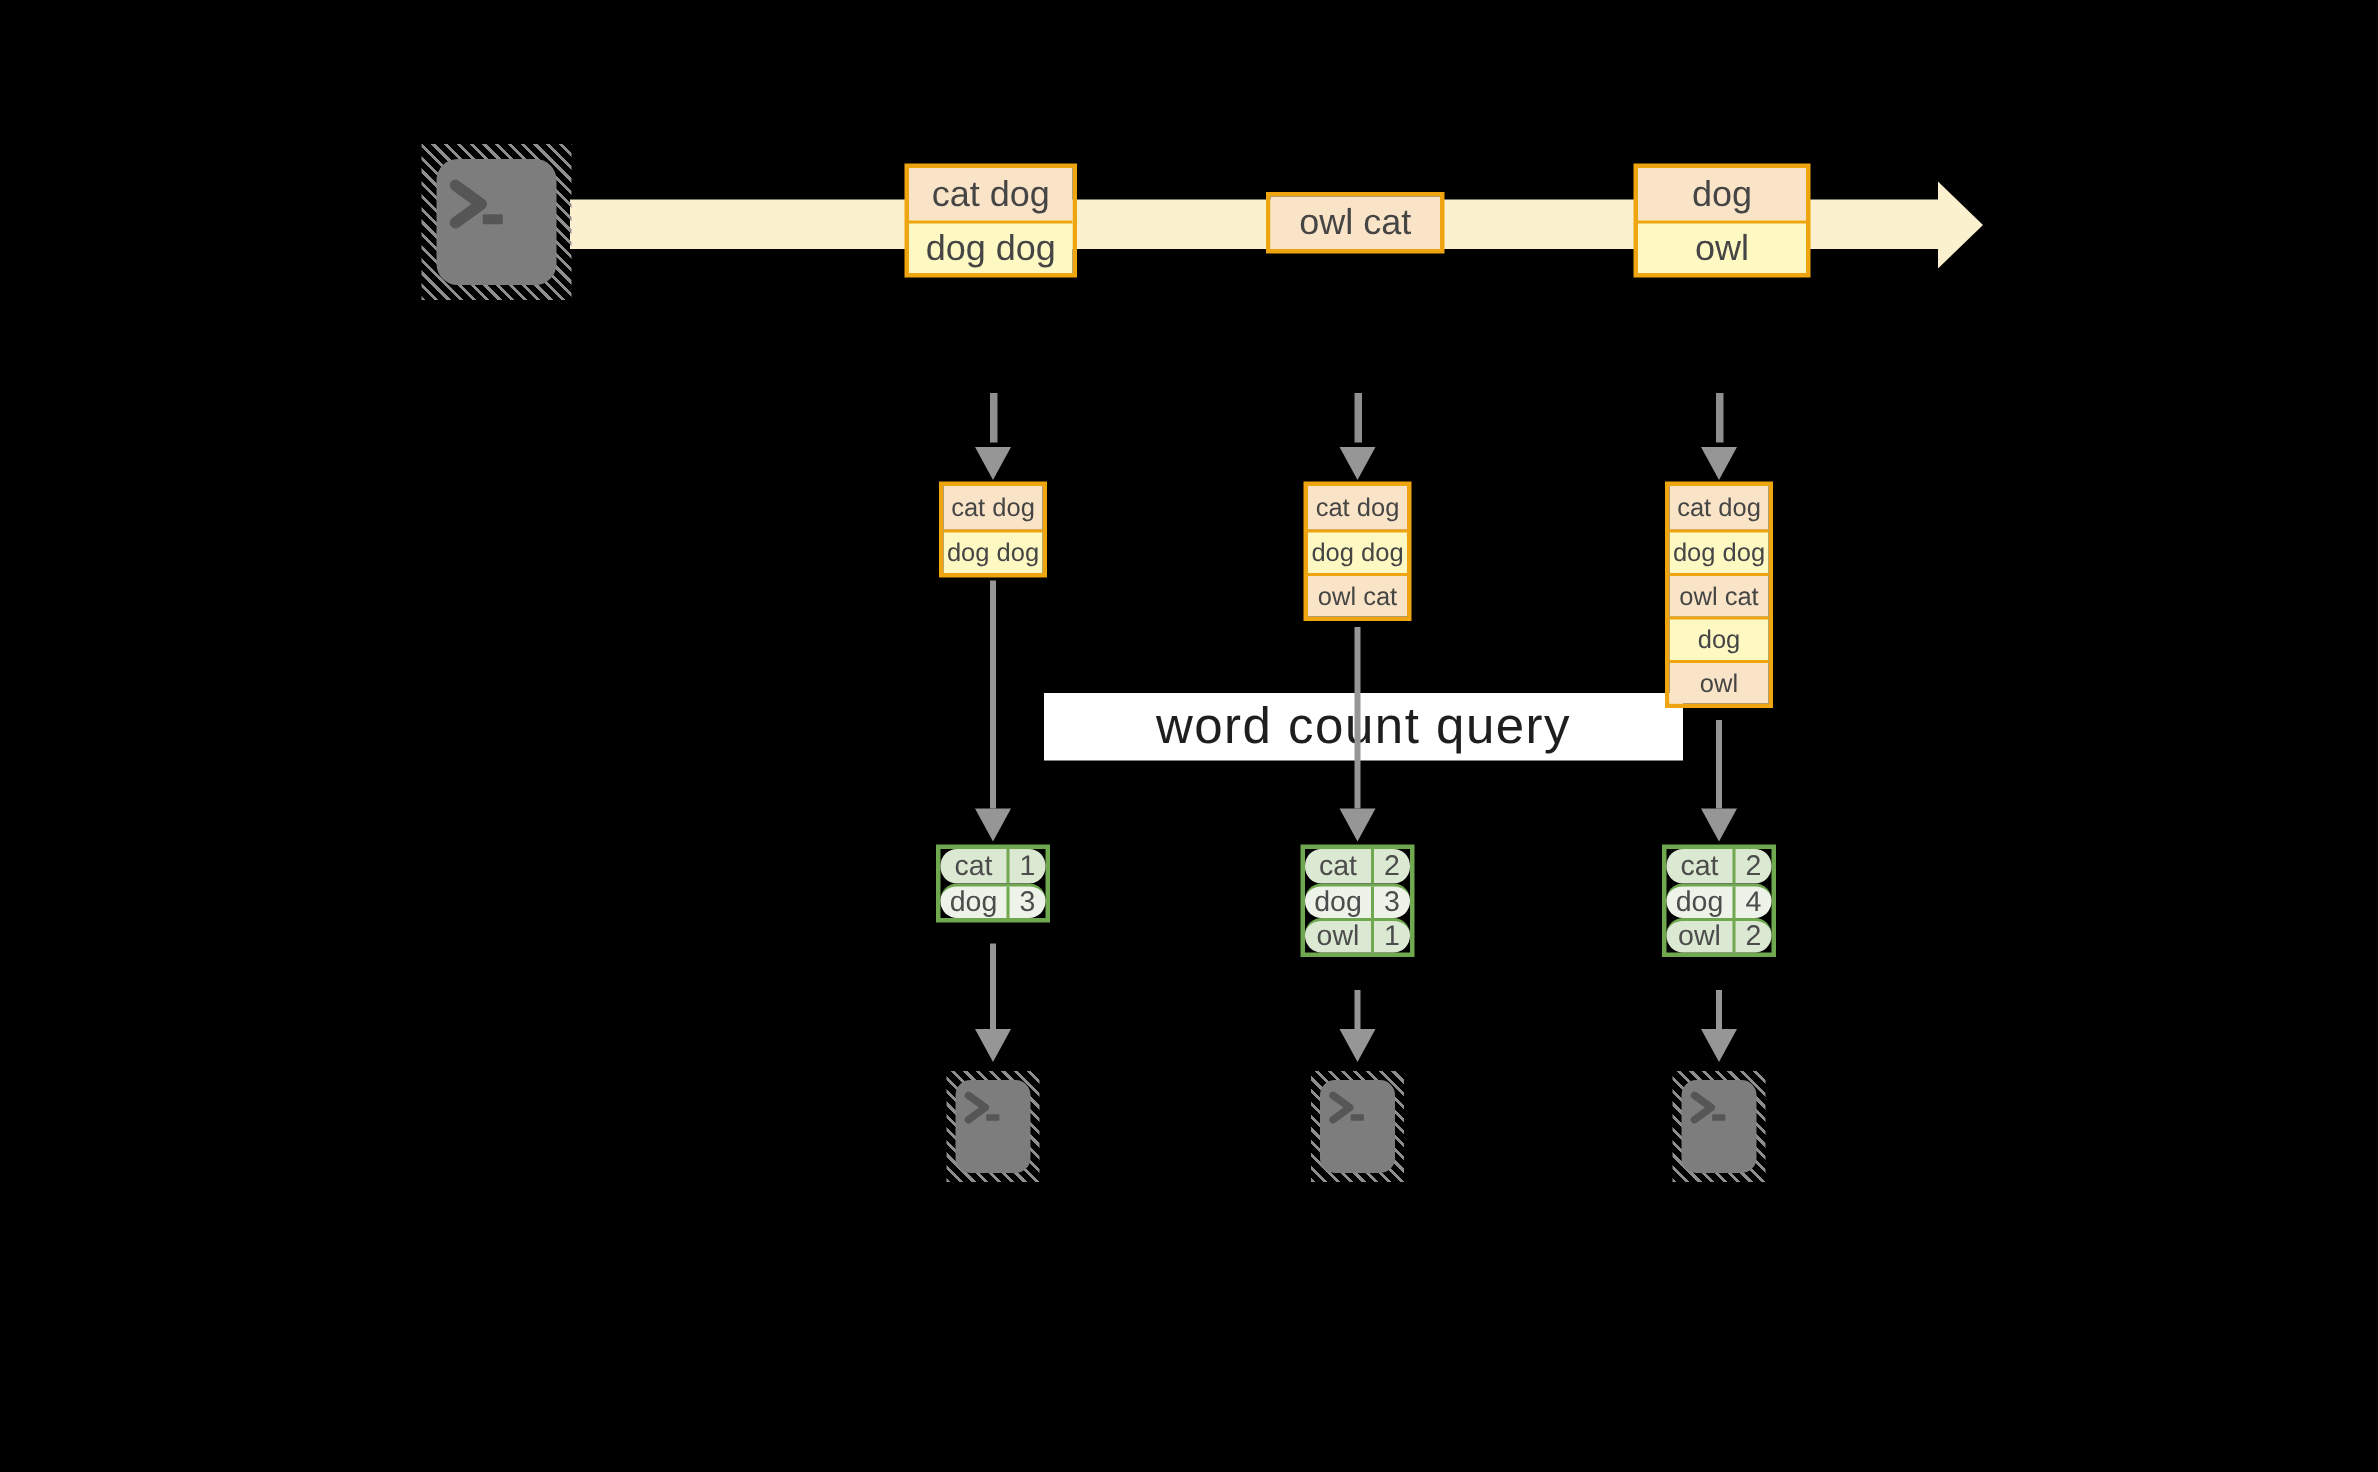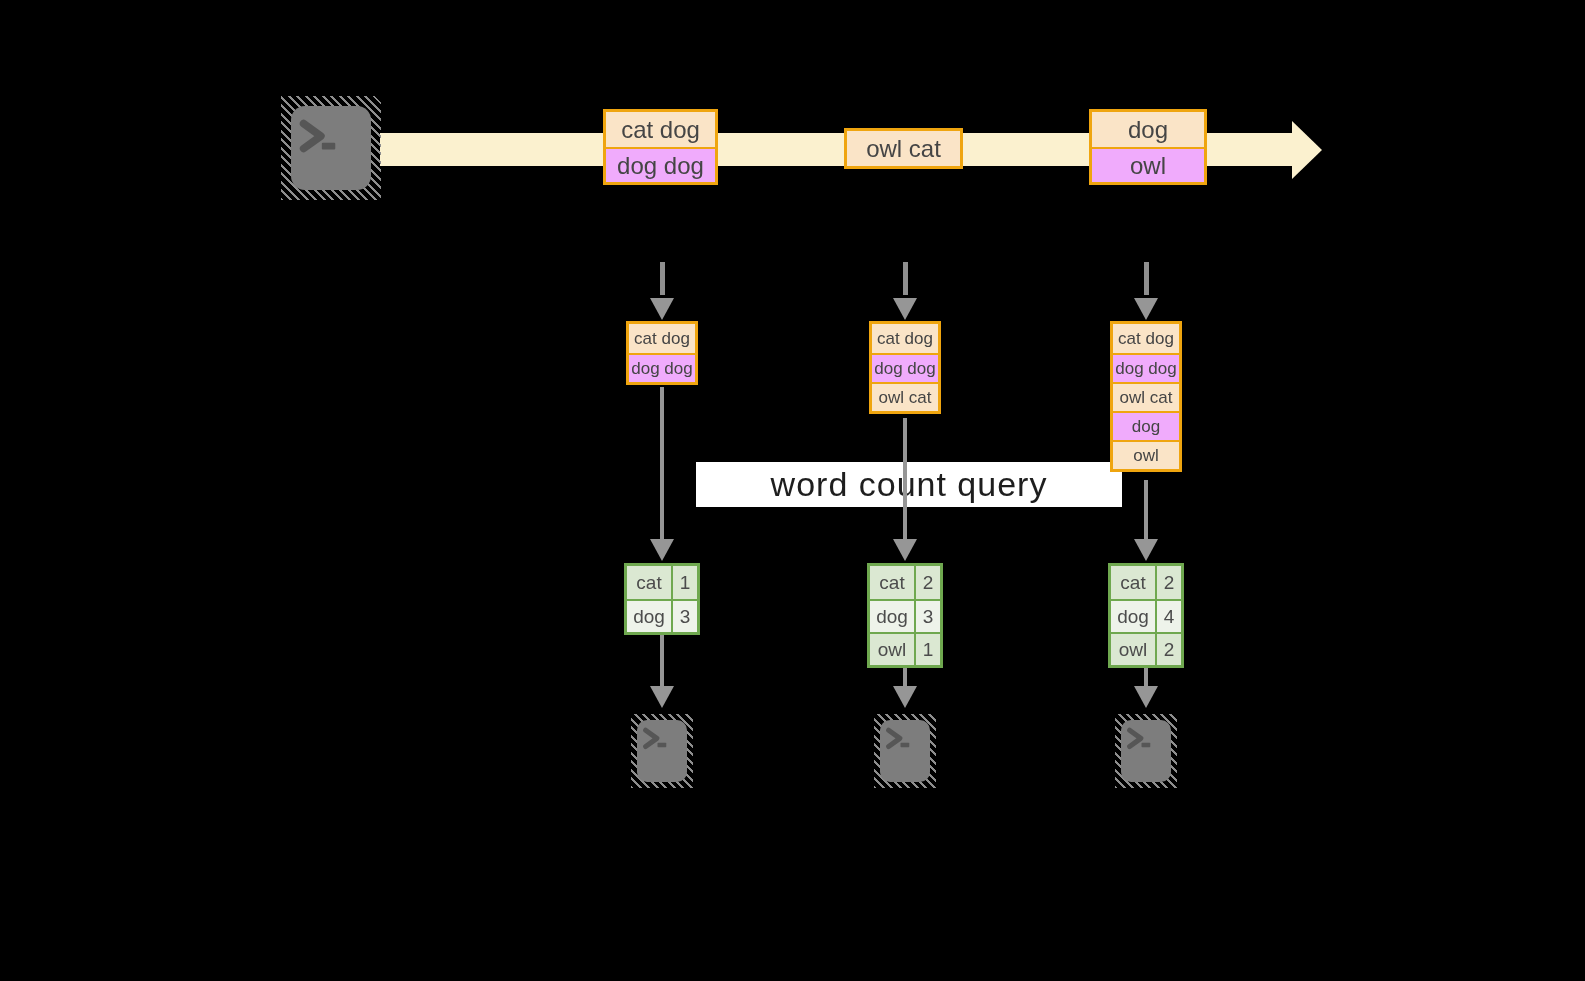--- a/index.html
+++ b/index.html
@@ -23,31 +23,31 @@
   .term svg{position:absolute;z-index:5;}
   .term.big svg{left:14px;top:18px;}
   .term.small svg{left:9px;top:10px;}
 
   
   .msgbox{position:absolute;border:3px solid #EFA50F;z-index:3;}
   .msgbox .cell{height:35px;display:flex;align-items:center;justify-content:center;
                 font-size:24px;color:#454545;}
   .msgbox .cell + .cell{border-top:2px solid #EFA50F;}
   .peach{background:#FAE4C7;}
-  .cream{background:#f0abfc;}
+  .cream{background:#fef9c3;}
 
   
   .stack{position:absolute;top:321px;width:72px;border:3px solid #EFA50F;z-index:4;}
   .stack .cell{height:29px;display:flex;align-items:center;justify-content:center;
                font-size:17px;color:#454545;}
   .stack .cell + .cell{border-top:2px solid #EFA50F;}
 
   
   .wtable{position:absolute;top:563px;width:76px;border:3px solid #6FA84F;z-index:4;}
-  .wtable .row{display:flex;height:33px;}
+  .wtable .row{display:flex;height:23px;border-radius:11px;}
   .wtable .row + .row{border-top:2px solid #6FA84F;}
   .wtable .w{flex:0 0 46px;border-right:2px solid #6FA84F;display:flex;align-items:center;
              justify-content:center;font-size:19px;color:#4c4c4c;}
   .wtable .c{flex:1;display:flex;align-items:center;justify-content:center;
              font-size:19px;color:#4c4c4c;}
   .rowg{background:#DBE8D2;}
   .rowl{background:#EEF3EA;}
 
   
   .dash{position:absolute;width:5px;height:33px;background:#8F8F8F;z-index:3;}

